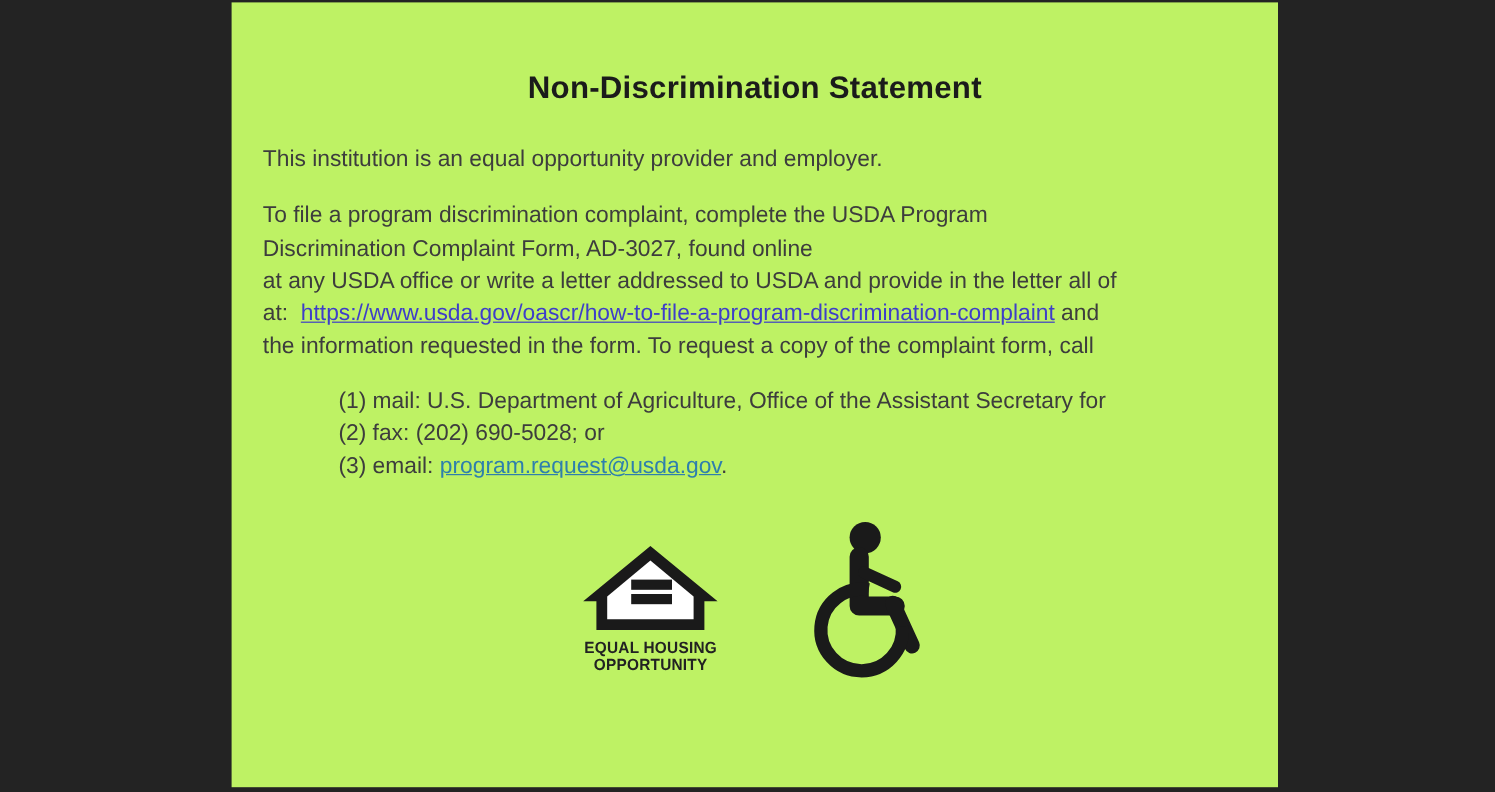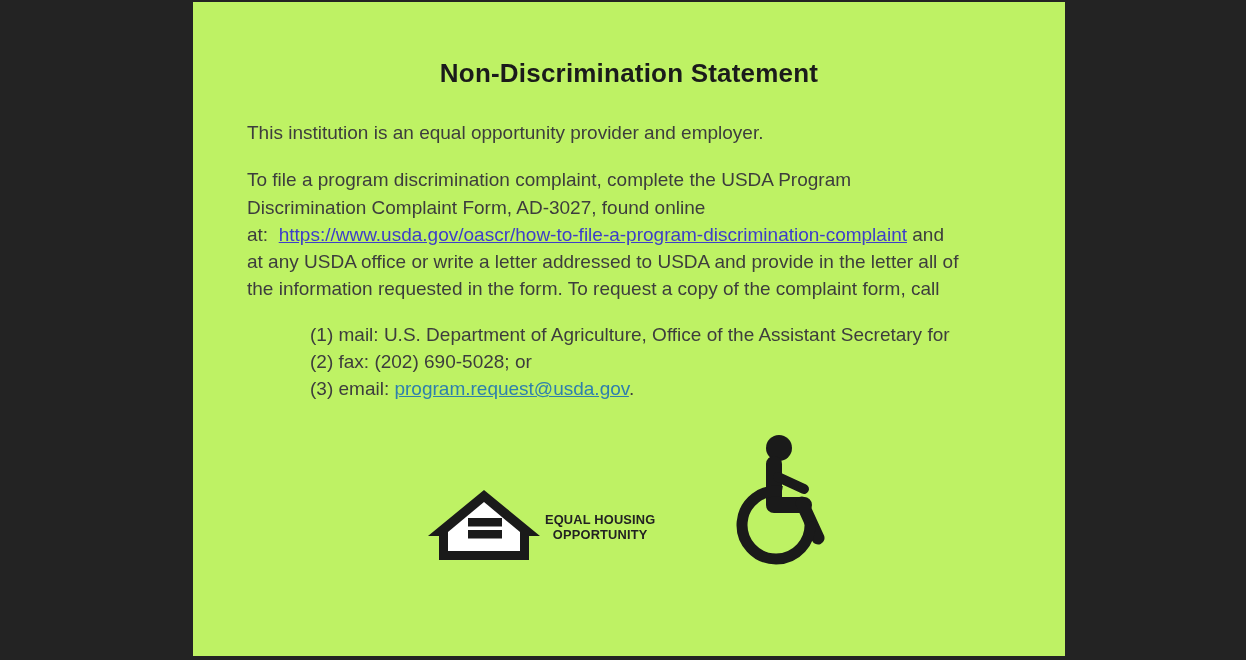--- a/index.html
+++ b/index.html
@@ -25,21 +25,21 @@
   .title {
     margin: 56px 0 0 0;
     text-align: center;
     font-size: 26px;
     line-height: 30px;
     font-weight: 700;
     color: #1b1b1b;
     letter-spacing: 0.2px;
   }
   .content {
-    padding-left: 54px;
+    padding-left: 26px;
   }
   .para {
     margin: 0;
   }
   .intro { margin-top: 31px; }
   .complaint { margin-top: 20px; }
   .methods { margin-top: 18px; margin-left: 63px; }
   .line {
     font-size: 19px;
     line-height: 27.3px;
@@ -59,21 +59,21 @@
   .logos-row {
     margin-top: 30px;
     width: 100%;
     display: flex;
     justify-content: center;
     align-items: flex-end;
     gap: 70px;
   }
   .eho-logo {
     display: flex;
-    flex-direction: row;
+    flex-direction: column;
     align-items: center;
     margin-bottom: 11px;
   }
   .eho-text {
     margin-top: 6px;
     text-align: center;
     font-size: 13.5px;
     line-height: 14.5px;
     font-weight: 700;
     color: #222222;
@@ -92,22 +92,22 @@
 
     <div class="content">
 
       <div class="para intro">
         <div class="line">This institution is an equal opportunity provider and employer.</div>
       </div>
 
       <div class="para complaint">
         <div class="line">To file a program discrimination complaint, complete the USDA Program</div>
         <div class="line">Discrimination Complaint Form, AD-3027, found online</div>
+        <div class="line">at any USDA office or write a letter addressed to USDA and provide in the letter all of</div>
         <div class="line"><span>at:&nbsp;&nbsp;</span><a class="url-link">https://www.usda.gov/oascr/how-to-file-a-program-discrimination-complaint</a><span>&nbsp;and</span></div>
-        <div class="line">at any USDA office or write a letter addressed to USDA and provide in the letter all of</div>
         <div class="line">the information requested in the form. To request a copy of the complaint form, call</div>
       </div>
 
       <div class="para methods">
         <div class="line">(1) mail: U.S. Department of Agriculture, Office of the Assistant Secretary for</div>
         <div class="line">(2) fax: (202) 690-5028; or</div>
         <div class="line"><span>(3) email:&nbsp;</span><a class="email-link">program.request@usda.gov</a><span>.</span></div>
       </div>
 
     </div>

